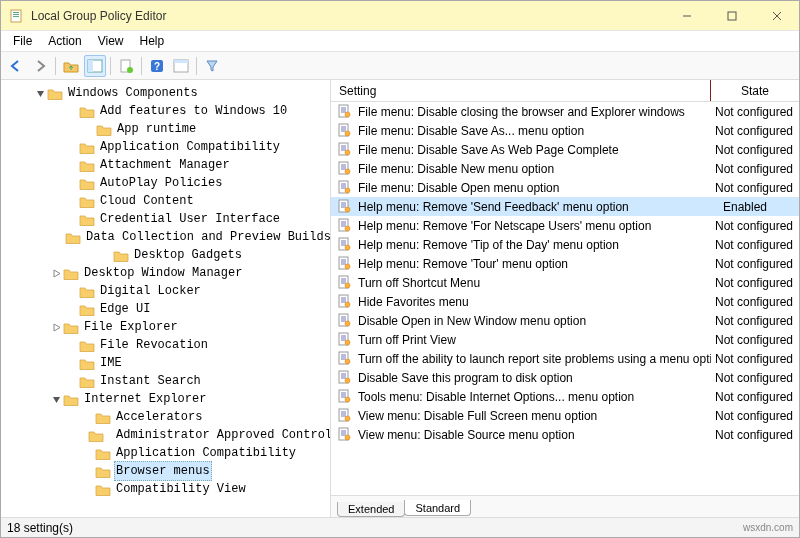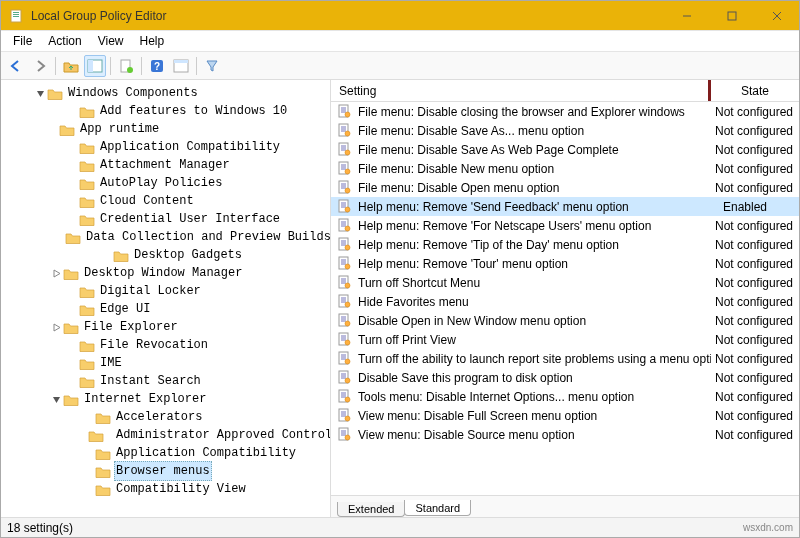--- a/index.html
+++ b/index.html
@@ -1,37 +1,37 @@
 <!DOCTYPE html>
 <html><head>
 <meta charset="utf-8">
 <style>
   * { box-sizing: border-box; }
   body { margin:0; font-family: "Segoe UI", Tahoma, sans-serif; font-size:12px; color:#000; background:#fff; user-select:none; }
   .window { width:800px; height:538px; border:1px solid #aaa; display:flex; flex-direction:column; position:relative; }
-  .titlebar { height:30px; background:#eab308; display:flex; align-items:center; padding:0 0 0 8px; border-bottom:1px solid #e5e5e5;}
+  .titlebar { height:30px; background:#fef9c3; display:flex; align-items:center; padding:0 0 0 8px; border-bottom:1px solid #e5e5e5;}
   .titlebar .app-icon { width:16px; height:16px; margin-right:6px; }
   .titlebar .title { flex:1; font-size:12px; color:#333;}
   .titlebar .win-btn { width:45px; height:29px; display:flex; align-items:center; justify-content:center; color:#555;}
   .titlebar .win-btn svg { stroke:#555; }
   .menubar { height:21px; display:flex; align-items:center; padding:0 4px; border-bottom:1px solid #e5e5e5;}
   .menubar .item { padding:2px 8px; }
   .toolbar { height:28px; display:flex; align-items:center; padding:0 4px; gap:2px; border-bottom:1px solid #ddd; background:#f9f9f9;}
   .toolbar .tb { width:22px; height:22px; display:flex; align-items:center; justify-content:center; border:1px solid transparent; border-radius:2px;}
   .toolbar .sep { width:1px; height:18px; background:#ccc; margin:0 2px;}
   .content { flex:1; display:flex; min-height:0; }
   .tree-pane { width:330px; border-right:1px solid #ddd; overflow:auto; padding:4px 0;}
   .tree-row { display:flex; align-items:center; height:18px; line-height:18px; white-space:nowrap;}
   .tree-row .chev { width:14px; display:flex; justify-content:center; color:#666; font-size:10px; }
   .tree-row .fold { width:16px; height:14px; display:flex; align-items:center; justify-content:center; margin-right:3px;}
   .tree-row.selected .label { background:#cde8ff; border:1px dotted #7ab; padding:0 1px;}
   .tree-row .label { padding:0 2px;font-family:Liberation Mono, monospace; }
   .right-pane { flex:1; display:flex; flex-direction:column; min-width:0;}
   .list-header { height:22px; display:flex; align-items:center; border-bottom:1px solid #ddd; background:#fff;}
-  .list-header .col-setting { flex:0 0 380px; padding-left:8px; border-right:3px solid #7f1d1d; height:100%; display:flex; align-items:center;}
+  .list-header .col-setting { flex:0 0 380px; padding-left:8px; border-right:1px solid #7f1d1d; height:100%; display:flex; align-items:center;}
   .list-header .col-state { flex:1; text-align:center; height:100%; display:flex; align-items:center; justify-content:center;}
   .list-body { flex:1; overflow:auto;}
   .list-row { display:flex; align-items:center; height:19px; }
   .list-row.selected { background:#cde8ff; }
   .list-row .cell-setting { flex:0 0 380px; padding-left:6px; display:flex; align-items:center; overflow:hidden; white-space:nowrap;}
   .list-row .cell-state { flex:1; padding-left:4px; white-space:nowrap;}
   .list-row .picon { width:16px; height:16px; margin-right:5px; flex:0 0 16px;}
   .tabs { height:22px; display:flex; align-items:flex-end; padding-left:6px; border-top:1px solid #ddd; background:#f9f9f9;}
   .tab { padding:1px 10px; border:1px solid #aaa; border-top:none; border-bottom-left-radius:4px; border-bottom-right-radius:4px; margin-right:-1px; background:#f4f4f4; font-size:11px;}
   .tab.active { background:#fff; position:relative; top:-1px; padding-top:2px;}
@@ -148,21 +148,21 @@
         </div>
         <div class="tree-row" style="padding-left: 78px;">
           <span class="chev" style="margin-left: -14px;"></span>
           <span class="fold">
             <svg width="16" height="13" viewBox="0 0 16 13">
               <path d="M1 3h5l1.5 2H15v7.5H1z" fill="#f8ce6b" stroke="#d4a039" stroke-width="0.7"></path>
             </svg>
           </span>
           <span class="label">Add features to Windows 10</span>
         </div>
-        <div class="tree-row" style="padding-left: 58px; align-items: center;">
+        <div class="tree-row" style="padding-left: 95px; align-items: center;">
           <span class="chev" style="margin-left: -14px;"></span>
           <span class="fold">
             <svg width="16" height="13" viewBox="0 0 16 13">
               <path d="M1 3h5l1.5 2H15v7.5H1z" fill="#f8ce6b" stroke="#d4a039" stroke-width="0.7"></path>
             </svg>
           </span>
           <span class="label">App runtime</span>
         </div>
         <div class="tree-row" style="padding-left: 78px;">
           <span class="chev" style="margin-left: -14px;"></span>

